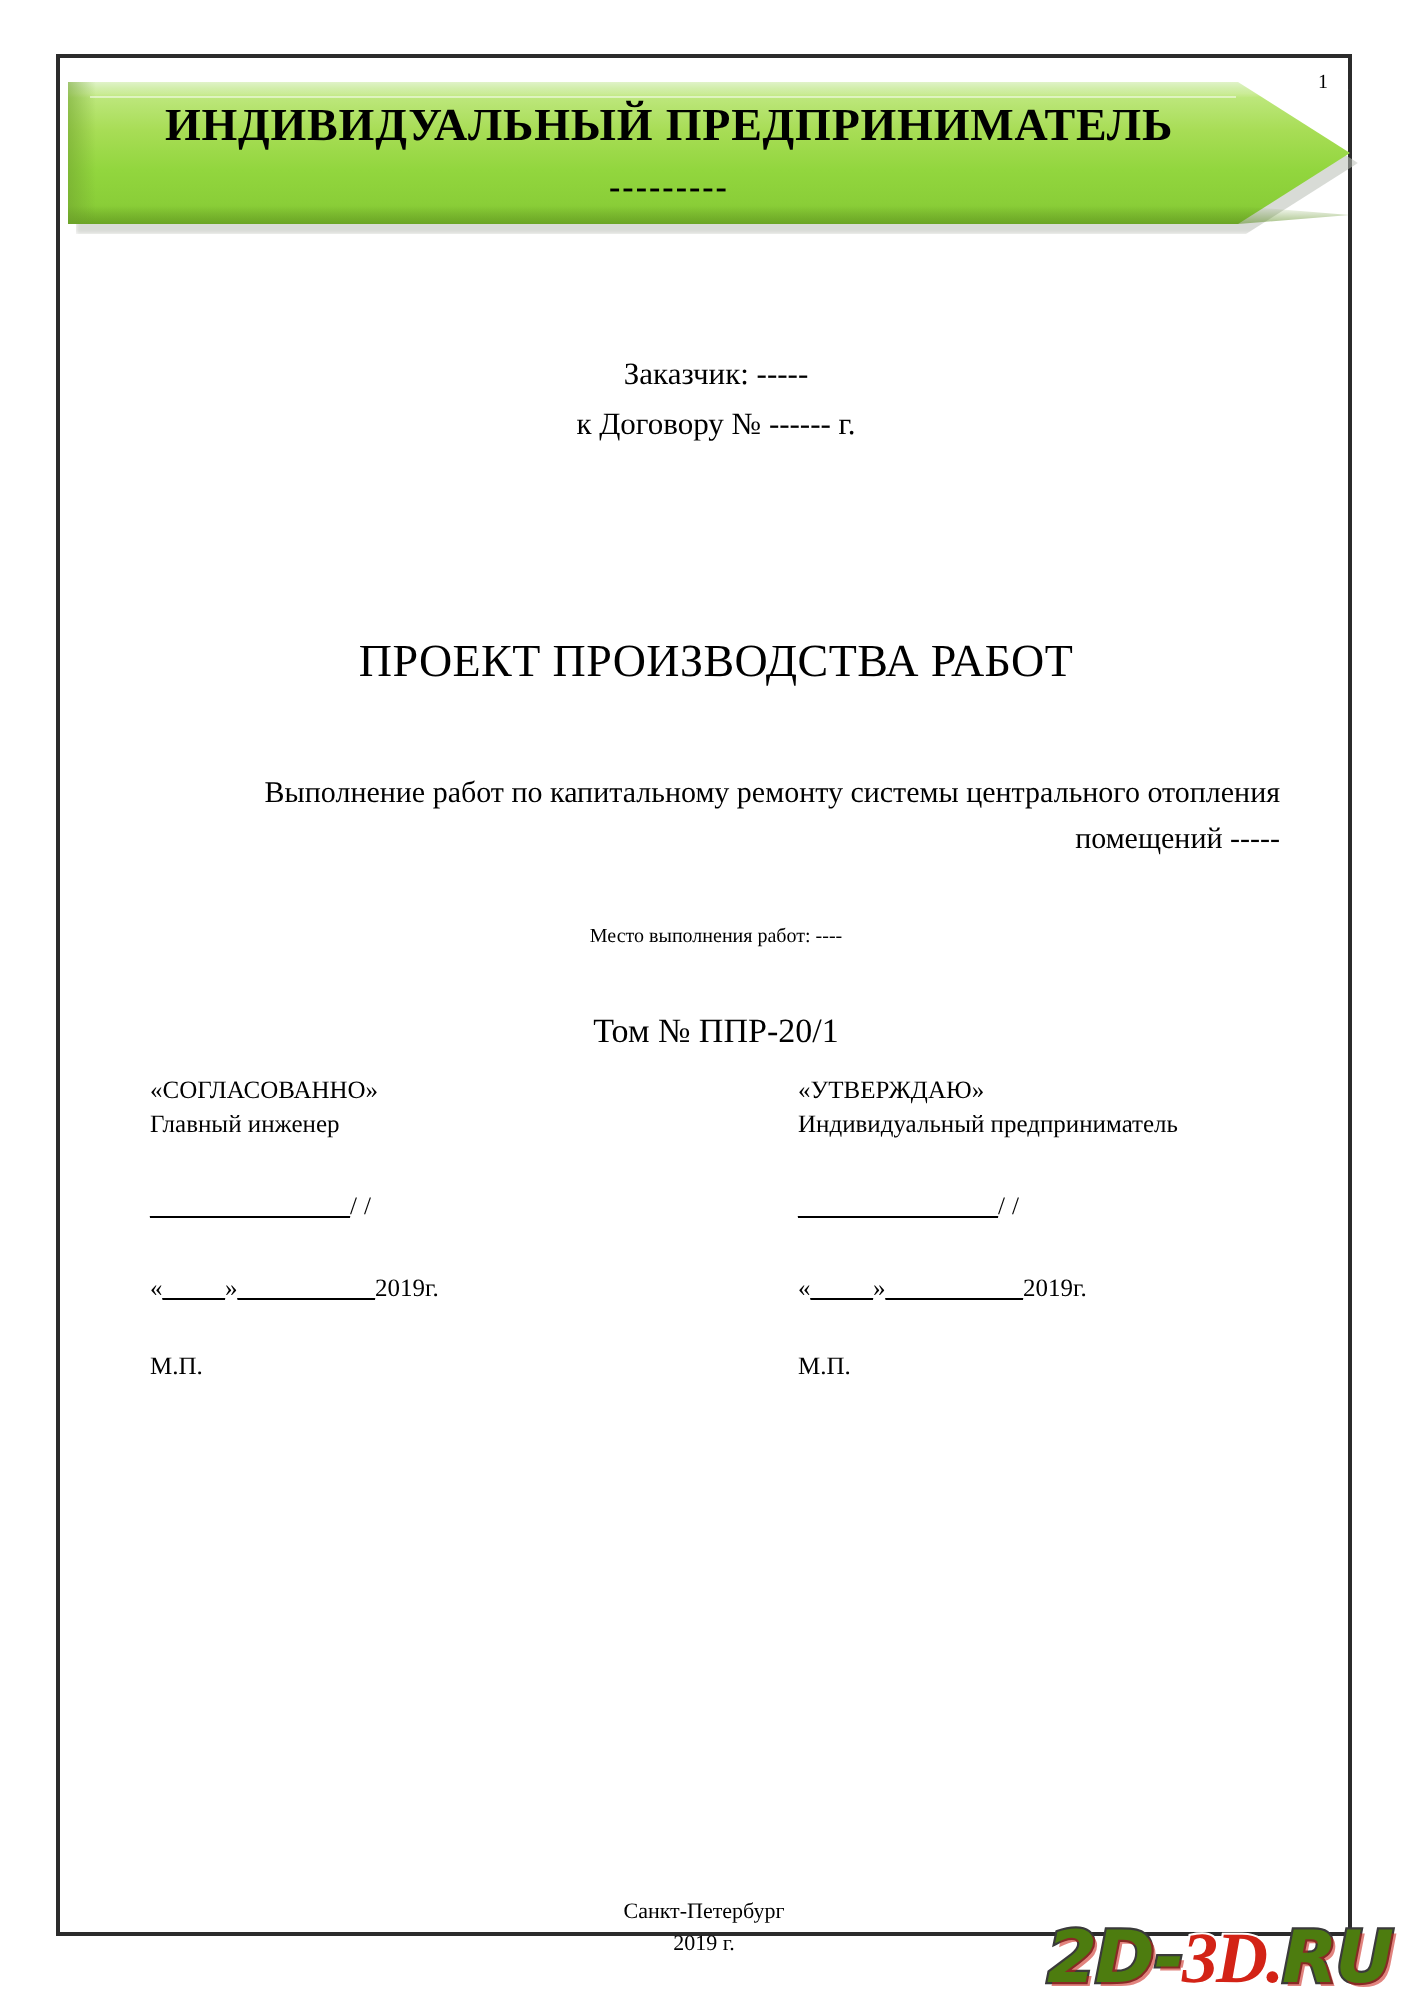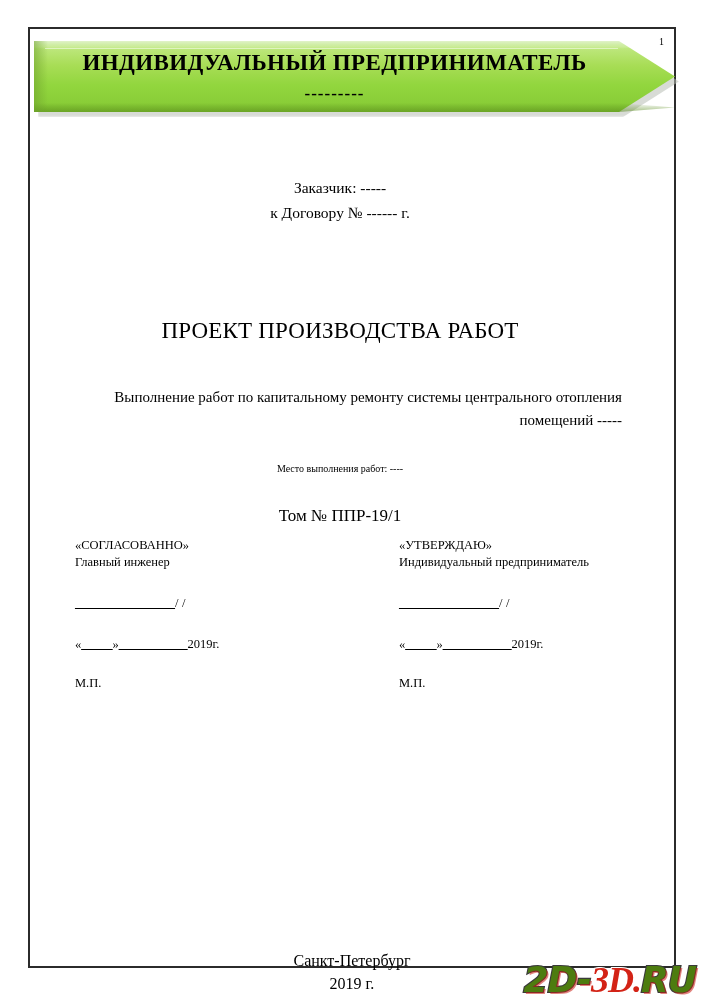--- a/index.html
+++ b/index.html
@@ -127,21 +127,21 @@
     top: 7px;
     font-size: 10px;
     font-family: "Liberation Serif", "DejaVu Serif", serif;
     color: #000;
     z-index: 6;
   }
 
   
   #doc-body {
     position: absolute;
-    left: 16px;
+    left: 34px;
     top: 118px;
     width: 588px;
   }
   .center-line {
     text-align: center;
   }
   #customer-line {
     margin-top: 32px;
     font-size: 15.5px;
   }
@@ -202,21 +202,21 @@
   .date-line .u { text-decoration: underline; }
   .seal-line { margin-top: 22px; }
 
   
   #doc-footer {
     position: absolute;
     left: 0;
     right: 0;
     top: 920px;
     text-align: center;
-    font-size: 16px;
+    font-size: 11px;
     line-height: 1.45;
   }
 
   
   #watermark {
     position: absolute;
     right: 6px;
     bottom: 2px;
     font-family: "DejaVu Sans", sans-serif;
     font-size: 36px;
@@ -252,21 +252,21 @@
     <div class="center-line" id="customer-line">Заказчик: -----</div>
 
     <div class="center-line" id="contract-line">к Договору № ------ г.</div>
 
     <div class="center-line" id="main-title">ПРОЕКТ ПРОИЗВОДСТВА РАБОТ</div>
 
     <div id="scope-paragraph">Выполнение работ по капитальному ремонту системы центрального отопления помещений -----</div>
 
     <div class="center-line" id="place-line">Место выполнения работ: ----</div>
 
-    <div class="center-line" id="volume-line">Том № ППР-19/1</div>
+    <div class="center-line" id="volume-line">Том № ППР-20/1</div>
   </div>
 
   <div id="approvals">
 
     <div class="approval-block left">
       <div class="approval-heading">«СОГЛАСОВАННО»</div>
       <div class="approval-role">Главный инженер</div>
       <div class="sign-line"><span class="sign-rule">________________</span><span>/ /</span></div>
       <div class="date-line"><span>«</span><span class="u">_____</span><span>»</span><span class="u">___________</span><span>2019г.</span></div>
       <div class="seal-line">М.П.</div>

